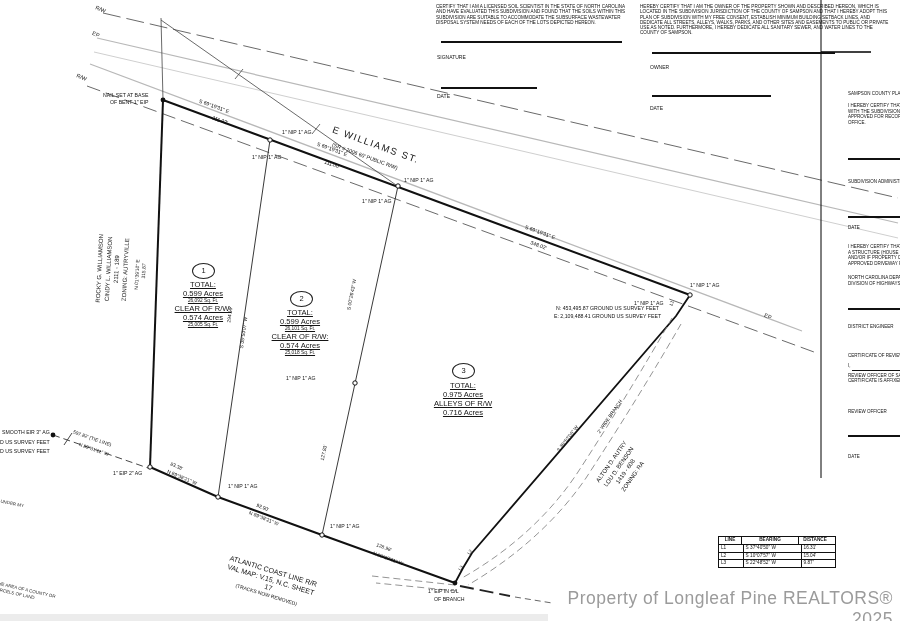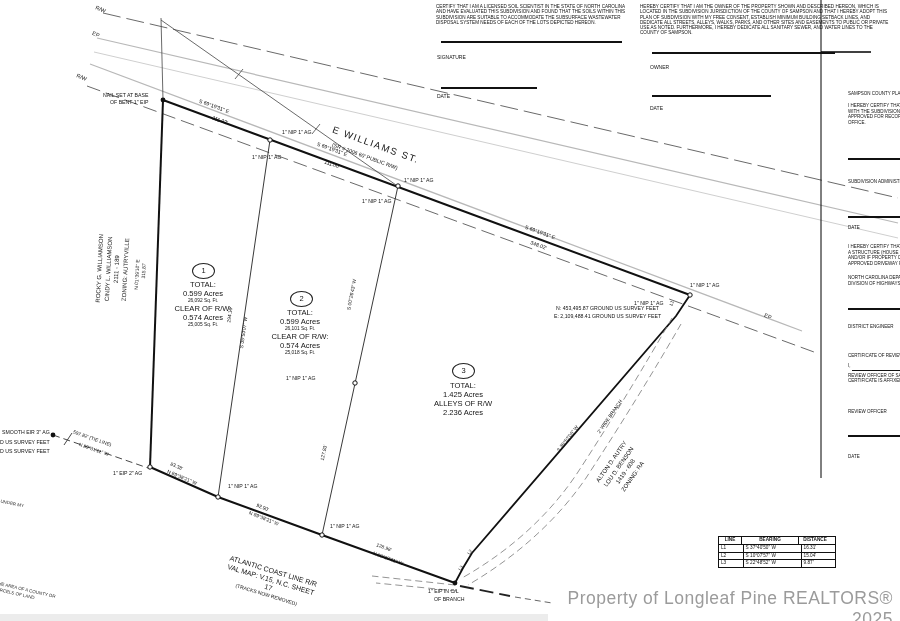--- a/index.html
+++ b/index.html
@@ -7,21 +7,21 @@
         font-family:"Liberation Sans",sans-serif;color:#141414;}
   svg{position:absolute;left:0;top:0;}
   .lb{position:absolute;white-space:nowrap;color:#141414;transform-origin:50% 50%;line-height:1.05;}
   .hl{position:absolute;background:#111;}
   .blk{position:absolute;text-align:center;transform-origin:50% 50%;}
   .blk div{white-space:nowrap;}
   .para{position:absolute;font-size:4.6px;line-height:5.3px;color:#111;}
   .rc{position:absolute;font-size:4.5px;line-height:5.5px;white-space:nowrap;color:#111;}
   .circ{position:absolute;width:21px;height:14px;border:1px solid #222;border-radius:50%;
         text-align:center;line-height:14px;font-size:7.5px;background:#fff;}
-  .lot{position:absolute;width:110px;text-align:center;}
+  .lot{position:absolute;width:110px;text-align:center;text-decoration:underline;}
   .lot .big{font-size:7.6px;line-height:9px;}
   .lot .sm{font-size:4.8px;line-height:6px;}
   .ltable{position:absolute;left:718px;top:536px;width:116px;border:1px solid #111;font-size:4.7px;background:#fff;}
   .lt-row{display:flex;border-top:0.8px solid #111;}
   .lt-row:first-child{border-top:none;}
   .lt-c{border-left:0.8px solid #111;height:6.8px;line-height:6.8px;padding-left:2px;overflow:hidden;}
   .lt-c:first-child{border-left:none;}
   .c1{width:22px;} .c2{width:56px;} .c3{width:32px;}
   .lt-head .lt-c{text-align:center;padding-left:0;font-weight:bold;}
   .wm{position:absolute;left:545px;top:588px;width:348px;text-align:right;
@@ -214,23 +214,23 @@
     <div class="big">TOTAL:</div>
     <div class="big">0.599  Acres</div>
     <div class="sm">26,101 Sq. Ft.</div>
     <div class="big">CLEAR OF R/W:</div>
     <div class="big">0.574  Acres</div>
     <div class="sm">25,018 Sq. Ft.</div>
   </div>
   <div class="circ" style="left:452px;top:363px;">3</div>
   <div class="lot" style="left:408px;top:381px;">
     <div class="big">TOTAL:</div>
-    <div class="big">1.425  Acres</div>
+    <div class="big">0.975  Acres</div>
     <div class="big">ALLEYS OF R/W</div>
-    <div class="big">2.236  Acres</div>
+    <div class="big">0.716  Acres</div>
   </div>
 
   <div class="blk" style="left:195px;top:566px;width:150px;transform:rotate(17deg);">
     <div style="font-size:7px;line-height:9px;">ATLANTIC COAST LINE R/R</div>
     <div style="font-size:7px;line-height:9px;">VAL MAP: V.15, N.C.   SHEET</div>
     <div style="font-size:7px;line-height:8px;">17</div>
     <div style="font-size:5px;line-height:7px;">(TRACKS NOW REMOVED)</div>
   </div>
 
   <div class="lb" style="left:0px;top:502px;font-size:4.5px;color:#333;transform:rotate(12deg);">UNDER MY</div>

